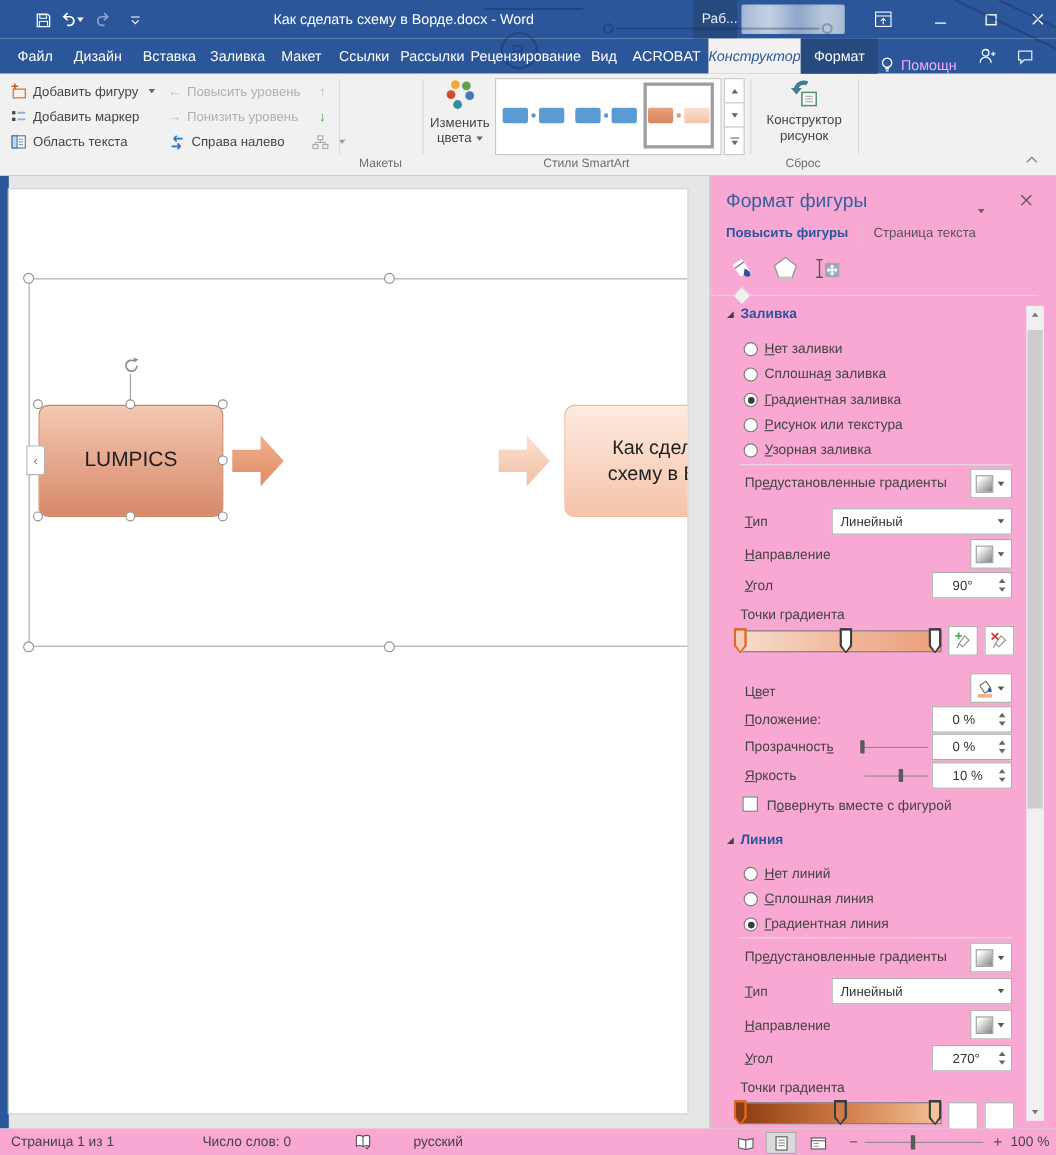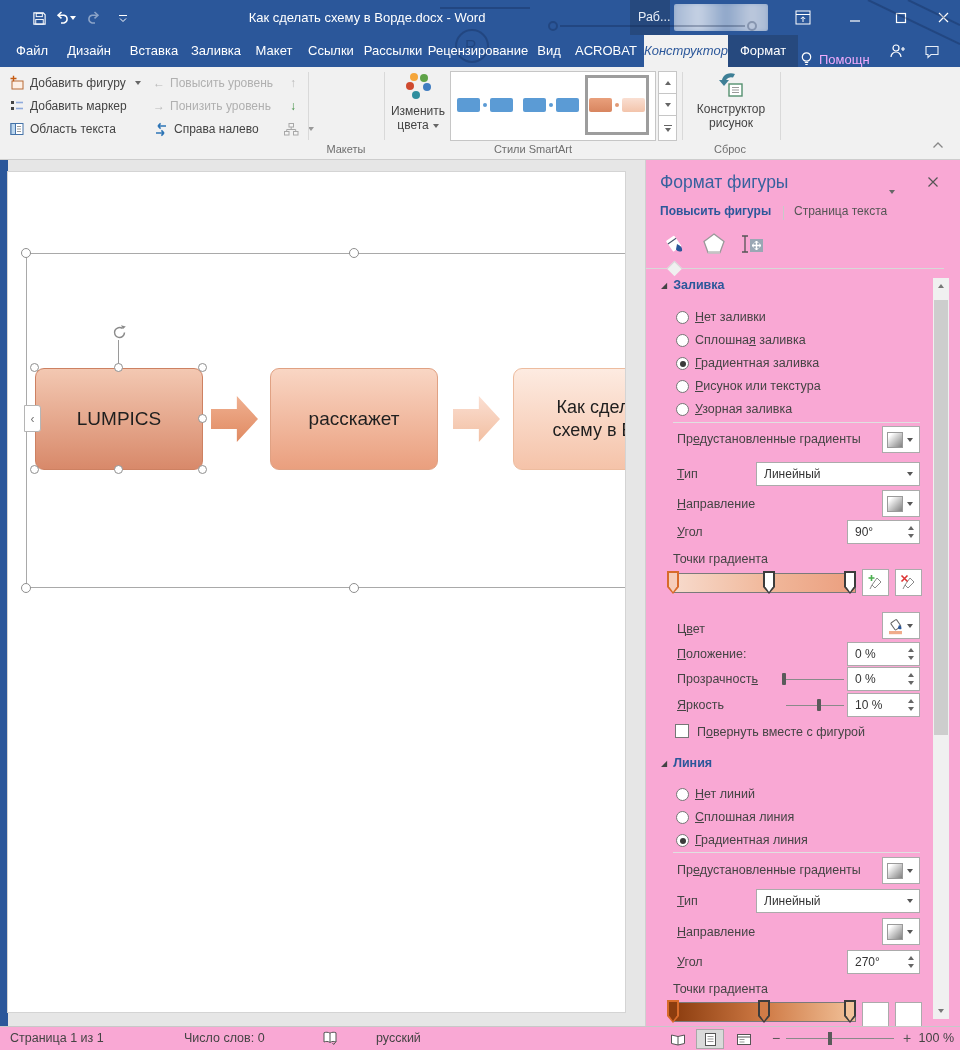--- a/index.html
+++ b/index.html
@@ -73,21 +73,21 @@
   .radio-row{position:absolute;left:30px;display:flex;align-items:flex-end;gap:6px;height:16px;}
   .radio{width:13px;height:13px;border:1px solid #767676;border-radius:50%;background:#fff;position:relative;box-sizing:border-box;flex:0 0 auto;}
   .radio.sel::after{content:"";position:absolute;left:2.5px;top:2.5px;width:6px;height:6px;border-radius:50%;background:#3b3b3b;}
   .plabel{position:absolute;left:31px;white-space:nowrap;}
   .dropdown{position:absolute;height:24px;background:#fff;border:1px solid #ababab;box-sizing:border-box;display:flex;align-items:center;}
   .dropdown .ddtext{padding-left:7px;font-size:12px;color:#333;}
   .dd-caret{position:absolute;right:6px;top:50%;margin-top:-2px;width:0;height:0;border-left:3.5px solid transparent;border-right:3.5px solid transparent;border-top:4px solid #555;}
   .swatchdd{position:absolute;width:38px;height:27px;background:#fff;border:1px solid #ababab;box-sizing:border-box;display:flex;align-items:center;padding-left:4px;}
   .gradsw{width:16px;height:16px;border:1px solid #9a9a9a;background:linear-gradient(135deg,#ffffff 15%,#808080);box-sizing:border-box;}
   .spin{position:absolute;width:73px;height:24px;background:#fff;border:1px solid #ababab;box-sizing:border-box;font-size:12px;color:#333;}
-  .spin .val{position:absolute;left:7px;top:4px;text-align:center;}
+  .spin .val{position:absolute;left:18px;top:4px;text-align:center;}
   .spin .up{position:absolute;right:5px;top:5px;width:0;height:0;border-left:3px solid transparent;border-right:3px solid transparent;border-bottom:4px solid #666;}
   .spin .dn{position:absolute;right:5px;bottom:5px;width:0;height:0;border-left:3px solid transparent;border-right:3px solid transparent;border-top:4px solid #666;}
   .gradbar{position:absolute;left:27px;width:183px;height:20px;border:1px solid #7a7a7a;box-sizing:border-box;}
   .gstop{position:absolute;width:12px;height:23px;clip-path:polygon(0 0,100% 0,100% 70%,50% 100%,0 70%);background:#3c3c3c;}
   .gstop .fillin{position:absolute;inset:2px;clip-path:polygon(0 0,100% 0,100% 70%,50% 100%,0 70%);background:#fff;}
   .gstop.sel{background:#d86b2a;}
   .gstop.sel .fillin{background:#f6cdb9;}
   .stopbtn{position:absolute;width:27px;height:27px;background:#fff;border:1px solid #ababab;box-sizing:border-box;display:flex;align-items:center;justify-content:center;}
   .slider-track{position:absolute;height:1px;background:#8a8a8a;}
   .slider-thumb{position:absolute;width:4px;height:12px;background:#5a5a5a;border-radius:1px;}
@@ -352,23 +352,20 @@
       <div id="rot-line"></div>
       <svg style="position:absolute;left:103px;top:152px" width="17" height="17" viewBox="0 0 17 17">
           <path d="M13.5 8.5 a5 5 0 1 1 -2 -4" fill="none" stroke="#8a8a8a" stroke-width="1.5"></path>
           <path d="M10 1.2 L12 5 L14.8 2.6 Z" fill="#8a8a8a"></path>
         </svg>
 
       <div class="sa-shape" style="left:27px;top:196px;background:linear-gradient(#f3c8b2,#d8896a);border:1px solid #cd8162">
         <span>LUMPICS</span>
       </div>
       <div class="sa-arrow" style="left:203px;top:224px;background:linear-gradient(#f0b090,#e08a62)"></div>
-      <div class="sa-shape" style="left:262px;top:196px;background:linear-gradient(#f9d6c4,#ea9f7e);border:1px solid #e0a183">
-        <span>расскажет</span>
-      </div>
       <div class="sa-arrow" style="left:445px;top:224px;background:linear-gradient(#fbdfd2,#f2bfa2)"></div>
       <div class="sa-shape" style="left:505px;top:196px;width:170px;background:linear-gradient(#fdebe1,#f5c3a9);border:1px solid #edbc9f;flex-direction:column;line-height:23px;font-size:18px">
         <span>Как сдела</span>
         <span>схему в Во</span>
       </div>
 
       <div class="handle sm" style="left:22px;top:191px"></div>
       <div class="handle sm" style="left:106px;top:191px"></div>
       <div class="handle sm" style="left:190px;top:191px"></div>
       <div class="handle sm" style="left:22px;top:242px"></div>

